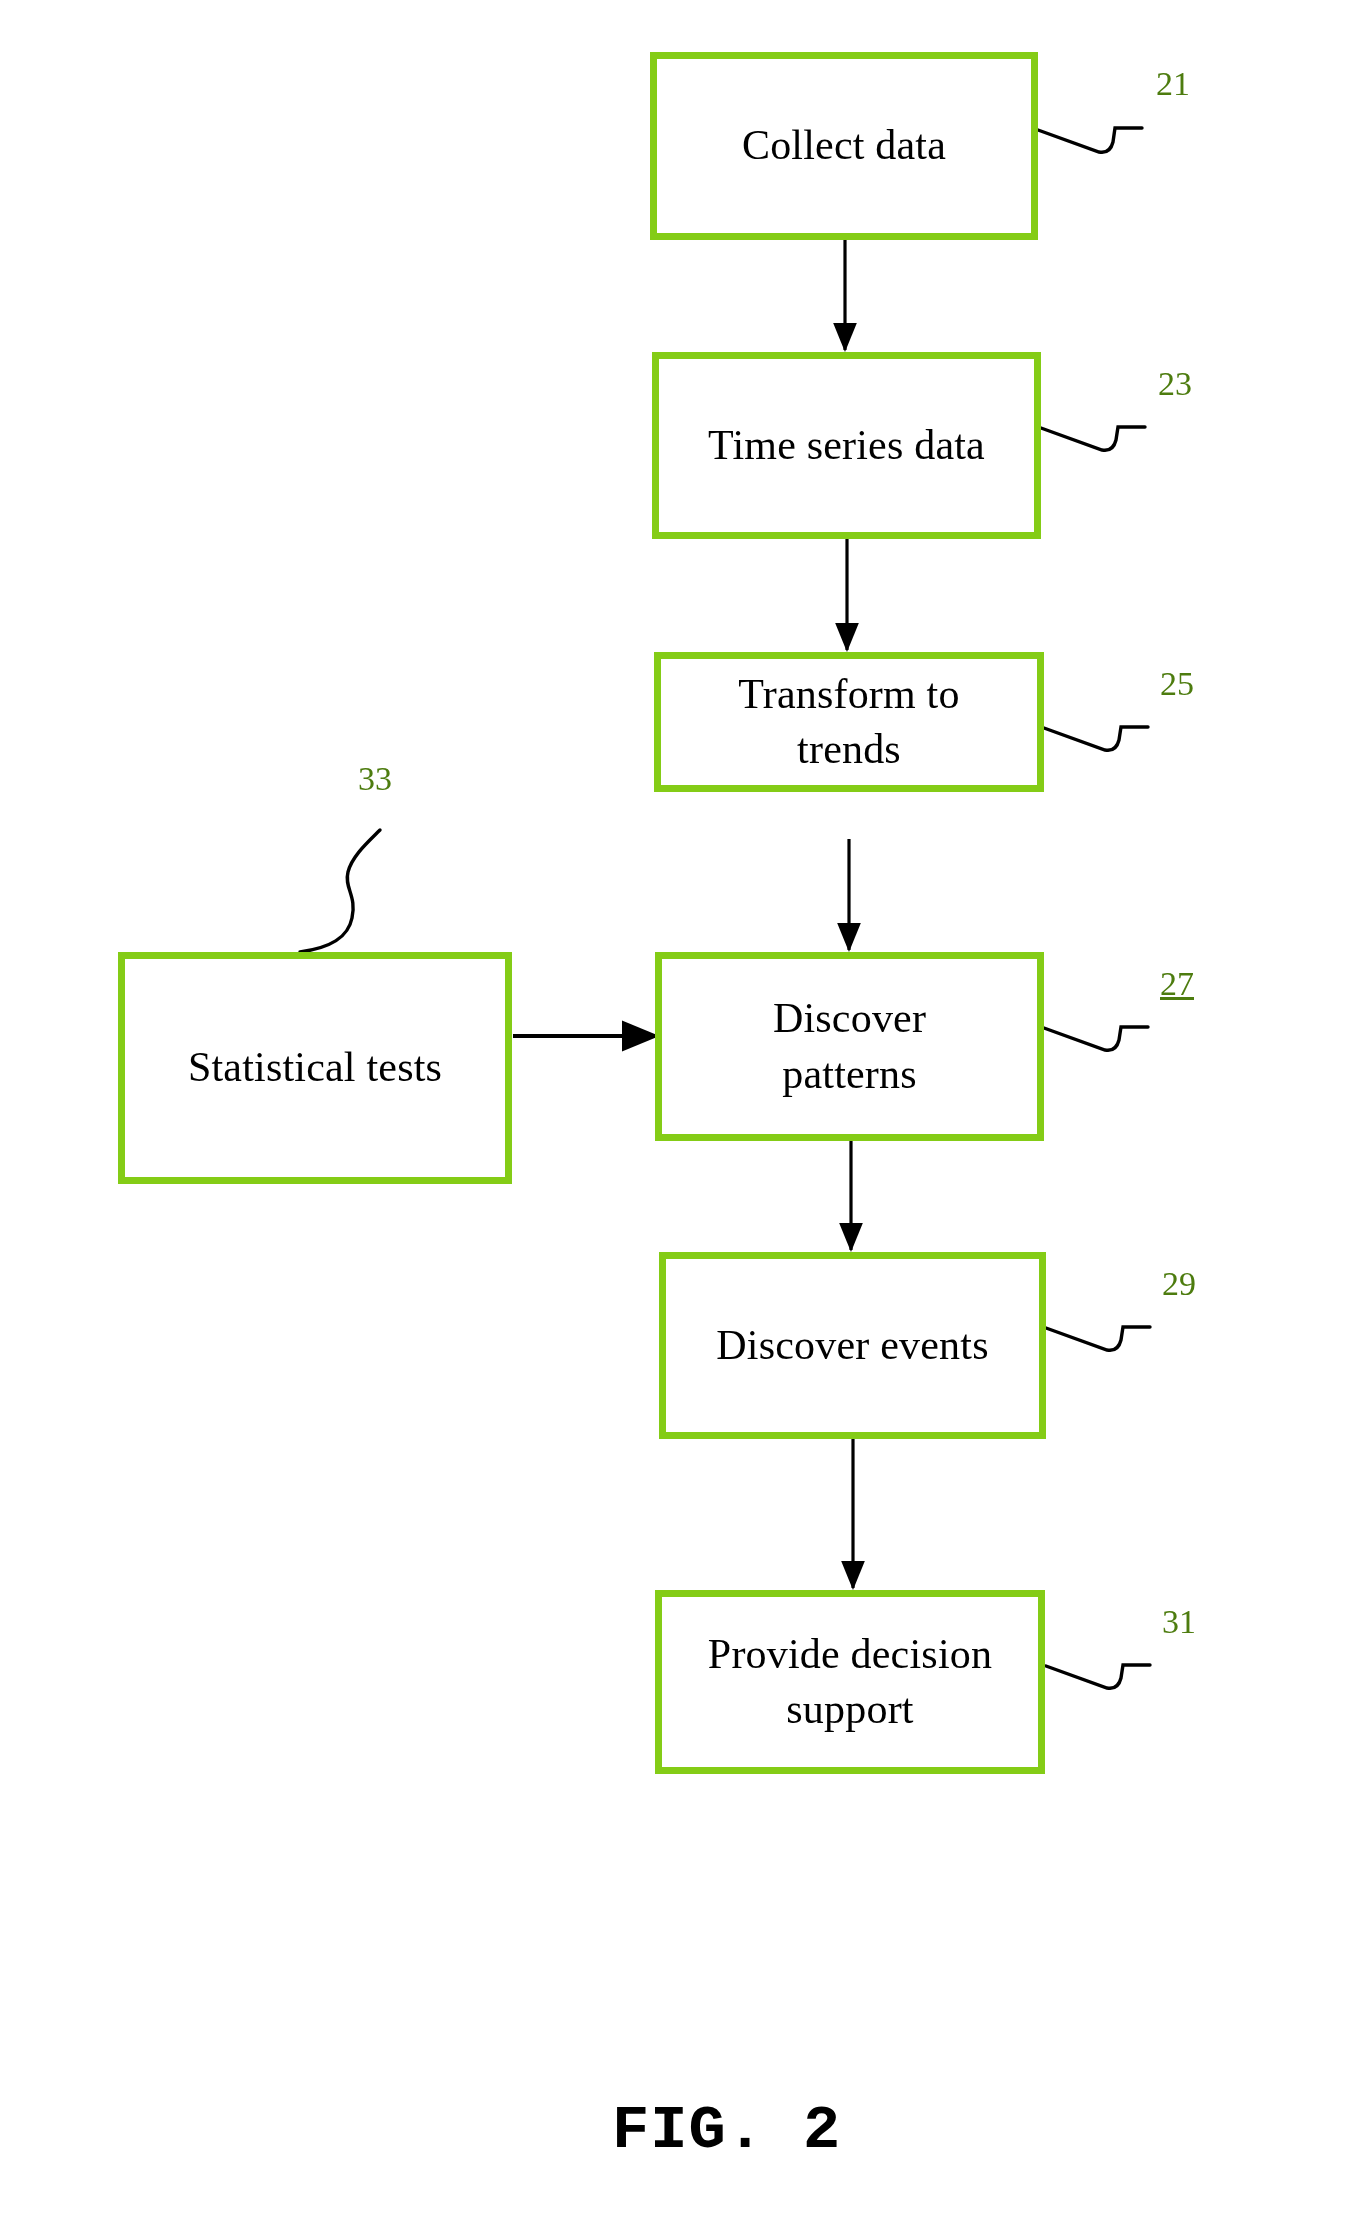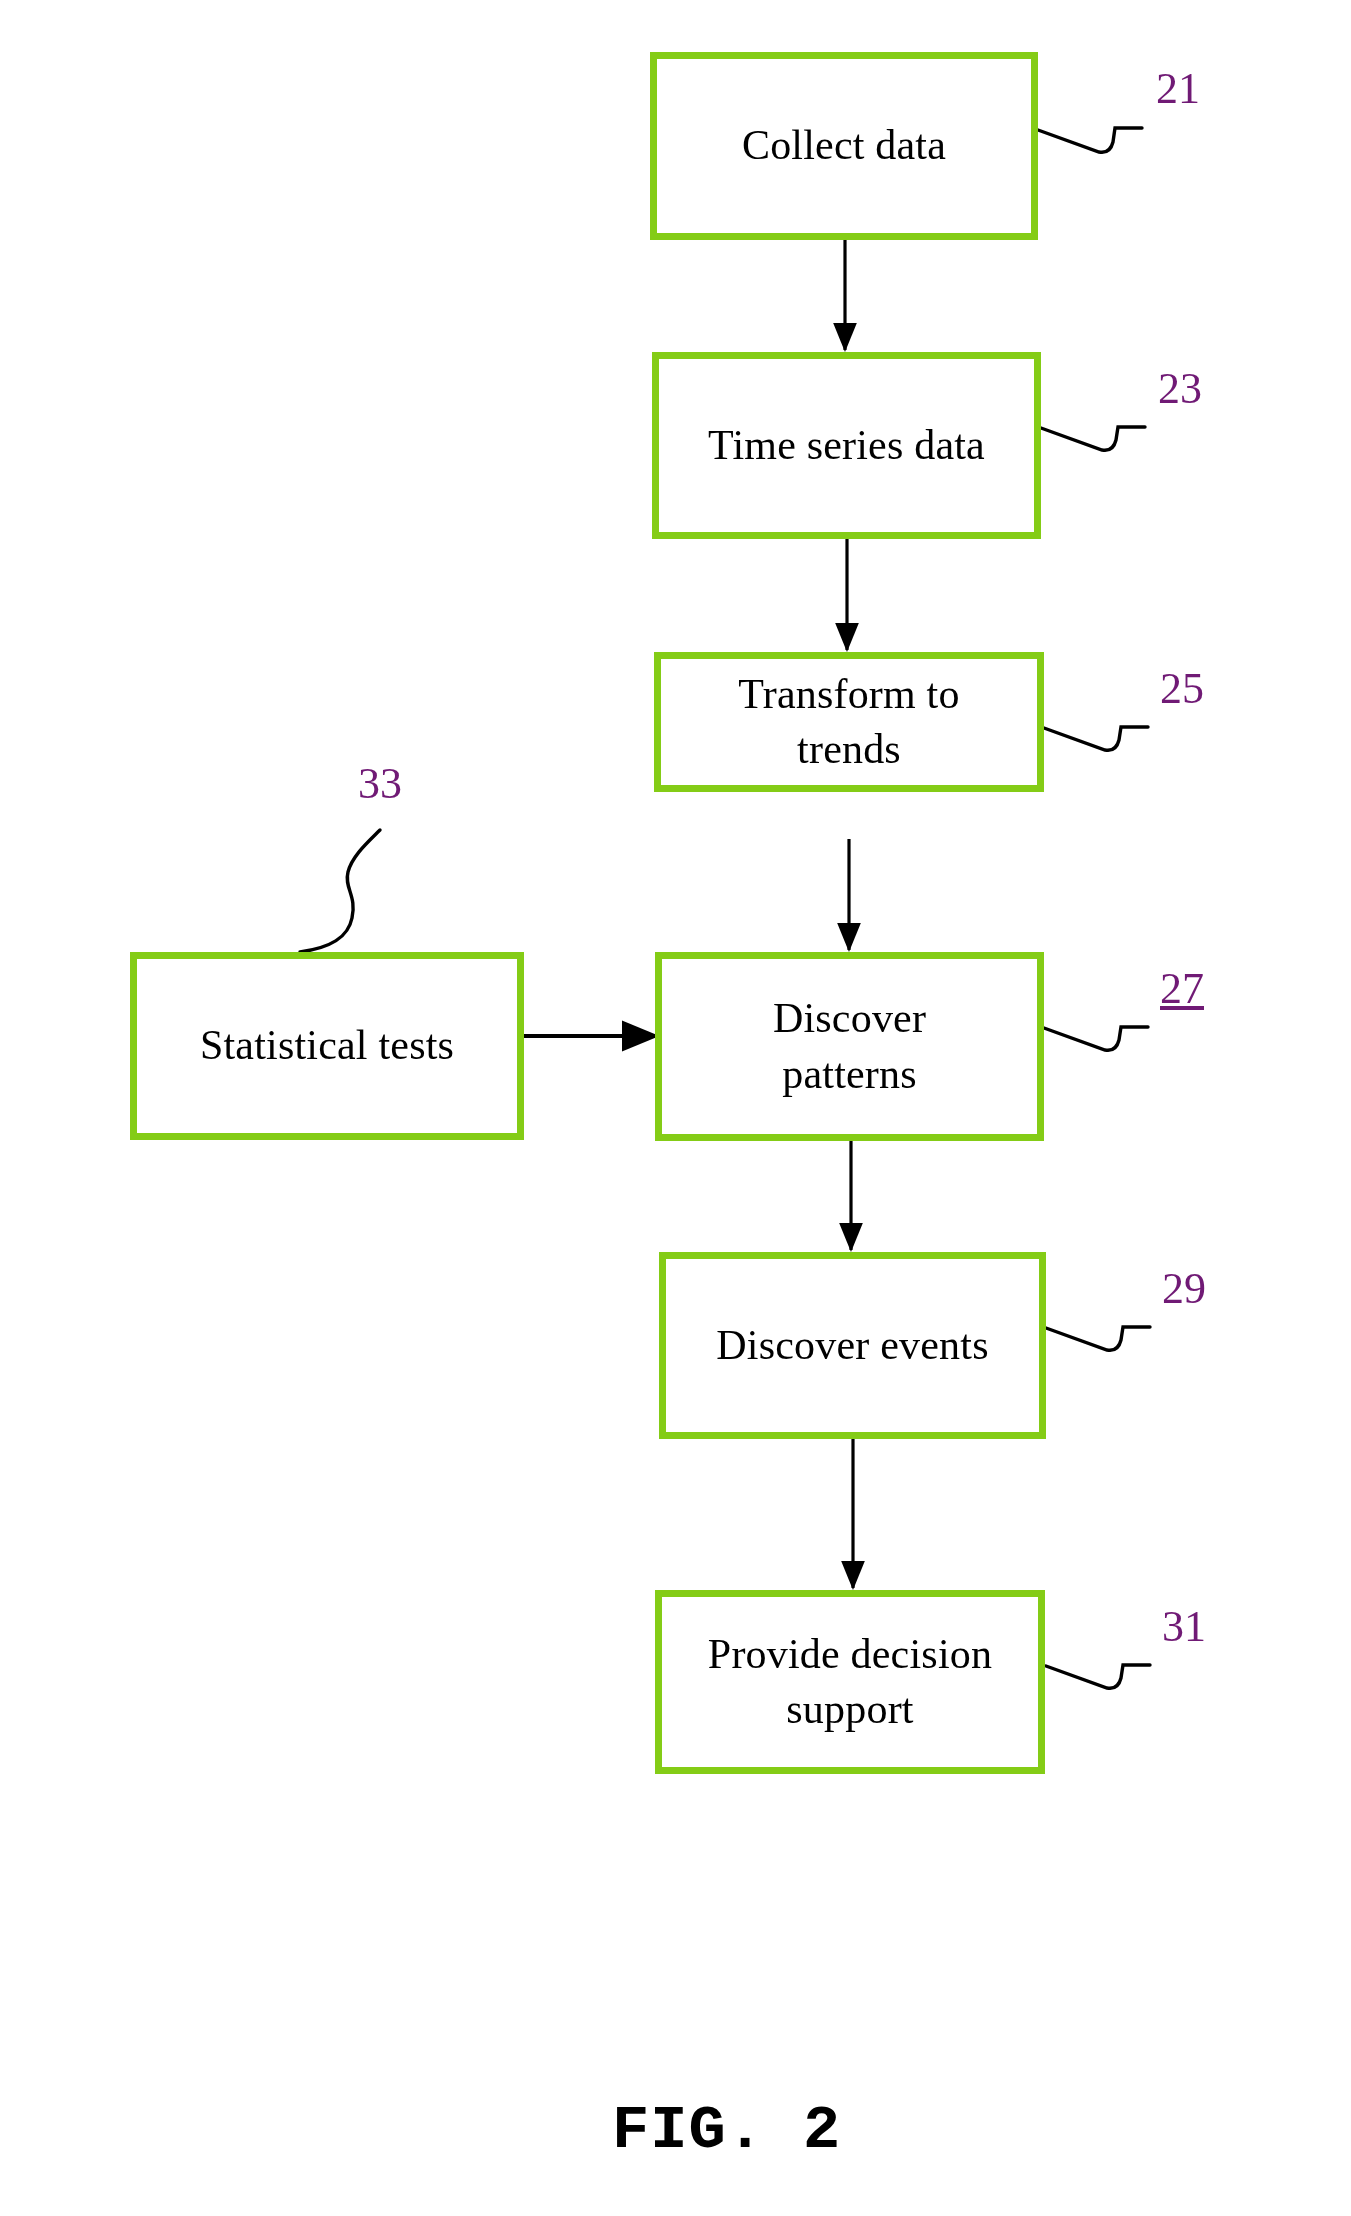--- a/index.html
+++ b/index.html
@@ -38,22 +38,22 @@
     font-size: 42px;
     line-height: 1.32;
     color: #000000;
     letter-spacing: 0.2px;
     white-space: pre-line;
     padding: 0 10px;
   }
   .ref-num {
     position: absolute;
     font-family: "Liberation Serif", "DejaVu Serif", serif;
-    font-size: 44px;
-    color: #701a75;
+    font-size: 34px;
+    color: #4d7c0f;
     line-height: 1;
     white-space: nowrap;
   }
   .fig-caption {
     position: absolute;
     font-family: Liberation Mono, monospace;
     font-weight: bold;
     font-size: 62px;
     letter-spacing: 1px;
     color: #000000;
@@ -110,21 +110,21 @@
   <div class="proc-box" style="left:655px; top:952px; width:389px; height:189px;">
     <span class="box-label">Discover
 patterns</span>
   </div>
 
   <div class="proc-box" style="left:655px; top:1590px; width:390px; height:184px;justify-content:center;">
     <span class="box-label">Provide decision
 support</span>
   </div>
 
-  <div class="proc-box" style="left:130px; top:952px; width:394px; height:188px;">
+  <div class="proc-box" style="left:118px; top:952px; width:394px; height:232px;">
     <span class="box-label">Statistical tests</span>
   </div>
 
   <span class="ref-num" style="left:1156px; top:67px;">21</span>
   <span class="ref-num" style="left:1158px; top:367px;">23</span>
   <span class="ref-num" style="left:1160px; top:667px;text-align:center;">25</span>
   <span class="ref-num" style="left:1160px; top:967px;text-decoration:underline;">27</span>
   <span class="ref-num" style="left:1162px; top:1267px;">29</span>
   <span class="ref-num" style="left:1162px; top:1605px;">31</span>
   <span class="ref-num" style="left:358px; top:762px;">33</span>

